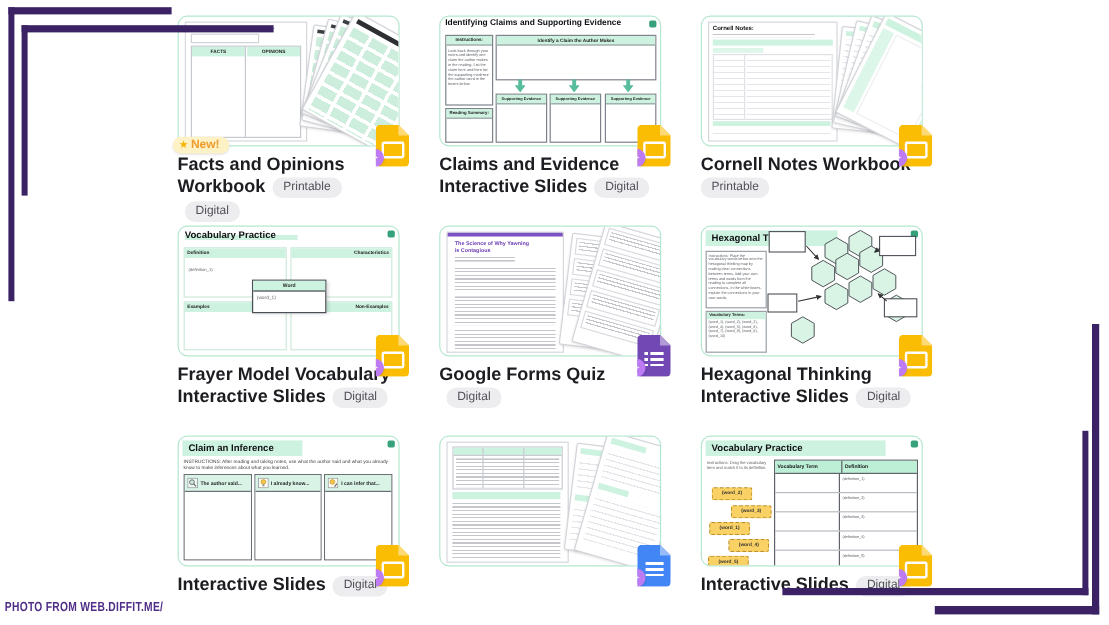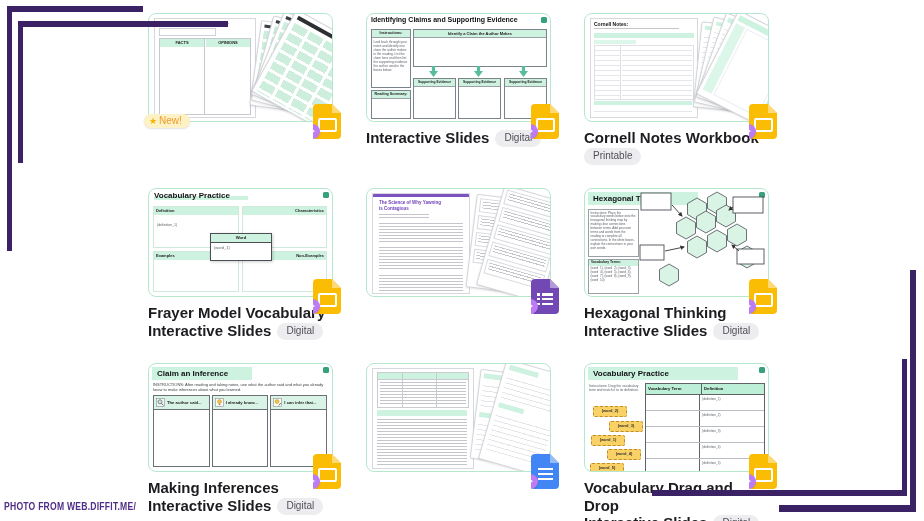--- a/index.html
+++ b/index.html
@@ -21,21 +21,21 @@
     grid-auto-rows:175px;column-gap:32px;}
   .card{position:relative;width:186px;height:175px;}
   .thumb{position:relative;width:183px;height:107px;border:1.5px solid #b5e7cf;border-radius:8px;
     background:#fff;overflow:hidden;}
   .caption{margin-top:7px;font-size:15px;line-height:17.5px;font-weight:700;color:#1c1c21;}
   .pill{display:inline-block;font-size:10px;line-height:12px;font-weight:400;color:#4f4f57;
     background:#ededf0;border-radius:10px;padding:2px 9px 3px;margin-left:6px;position:relative;top:-2px;}
 
   
   .newbadge{position:absolute;left:-4px;top:101px;z-index:7;background:#fdf2c5;border-radius:10px;
-    padding:1px 8px 2px 5px;font-size:10px;font-weight:400;color:#ef9b2d;box-shadow:0 1px 2px rgba(0,0,0,.12);}
+    padding:1px 8px 2px 5px;font-size:10px;font-weight:700;color:#ef9b2d;box-shadow:0 1px 2px rgba(0,0,0,.12);}
   .newbadge .star{color:#f5b301;font-size:9px;margin-right:2px;}
 
   
   .ficon{position:absolute;right:-7px;top:91px;width:28px;height:35px;border-radius:4px;z-index:6;
     clip-path:polygon(0 0,calc(100% - 9px) 0,100% 9px,100% 100%,0 100%);}
   .ficon .fold{position:absolute;top:0;right:0;width:0;height:0;border-bottom:9px solid rgba(255,255,255,.45);border-right:9px solid transparent;}
   .ficon.slides{background:#fbbc04;}
   .ficon.forms{background:#7248b5;}
   .ficon.docs{background:#4285f4;}
   .ficon .srect{display:block;width:15px;height:10px;border:2.5px solid #fff;border-radius:2px;margin:14px auto 0;}
@@ -97,20 +97,24 @@
         <div style="margin:4px;width:46px;height:3.5px;background:#2d2f33"></div>
         <div class="mgrid" style="margin:2px 4px;height:78px"></div>
       </div>
     </div>
     <div class="newbadge"><span class="star">★</span><span>New!</span></div>
     <div class="ficon slides">
         <span class="fold"></span>
         <span class="srect"></span>
       <span class="spark">✦</span>
       </div>
+    <div class="caption">
+      <div>Facts and Opinions</div>
+      <div><span>Workbook</span><span class="pill">Printable</span><span class="pill">Digital</span></div>
+    </div>
   </div>
 
   <div class="card">
     <div class="thumb">
       <div class="gsq"></div>
       <div class="abs" style="left:4px;top:2px;font-size:7px;font-weight:700;color:#101114;white-space:nowrap">Identifying Claims and Supporting Evidence</div>
       <div class="bx" style="left:4px;top:15px;width:38px;height:57px">
         <div class="bh" style="font-size:3.8px;line-height:7px">Instructions:</div>
         <div class="tiny" style="font-size:3.2px;line-height:4px;padding:1.5px">Look back through your notes and identify one claim the author makes in the reading. List the claim here and then list the supporting evidence the author used in the boxes below.</div>
       </div>
@@ -132,20 +136,21 @@
       <div class="bx" style="left:137px;top:64px;width:41px;height:39px">
         <div class="bh" style="font-size:3.3px;line-height:6.5px">Supporting Evidence</div>
       </div>
     </div>
     <div class="ficon slides">
         <span class="fold"></span>
         <span class="srect"></span>
       <span class="spark">✦</span>
       </div>
     <div class="caption">
+      <div>Claims and Evidence</div>
       <div><span>Interactive Slides</span><span class="pill">Digital</span></div>
     </div>
   </div>
 
   <div class="card">
     <div class="thumb">
       <div class="abs paper" style="left:5px;top:4px;width:106px;height:98px">
         <div style="margin:2px 3px 0;font-size:5px;font-weight:700;color:#111">Cornell Notes:</div>
         <div class="tlx" style="margin:1px 3px;width:85px;height:3px"></div>
         <div class="mint" style="margin:2px 3px;height:5px"></div>
@@ -268,20 +273,23 @@
       </div>
     </div>
     <div class="ficon forms">
         <span class="fold"></span>
       <span class="fl">
           <i class="d"></i>
           <i class="l"></i>
         </span>
       <span class="spark">✦</span>
       </div>
+    <div class="caption">
+      <div><span>Google Forms Quiz</span><span class="pill">Digital</span></div>
+    </div>
   </div>
 
   <div class="card">
     <div class="thumb">
       <div class="gsq"></div>
       <div class="slidehdr" style="width:110px">
           <span>Hexagonal Thinking</span>
         </div>
       <div class="bx" style="left:3px;top:20px;width:49px;height:46px;border-color:#9aa0a6">
         <div class="tiny" style="font-size:3.1px;line-height:3.9px;padding:1.5px">Instructions: Place the vocabulary words below onto the hexagonal thinking map by making clear connections between terms. Add your own terms and words from the reading to complete all connections. In the white boxes, explain the connections in your own words.</div>
@@ -375,21 +383,20 @@
             <div style="flex:1;background:#fff"></div>
         </div>
       </div>
     </div>
     <div class="ficon slides">
         <span class="fold"></span>
         <span class="srect"></span>
       <span class="spark">✦</span>
       </div>
     <div class="caption">
-      <div>Making Inferences</div>
       <div><span>Interactive Slides</span><span class="pill">Digital</span></div>
     </div>
   </div>
 
   <div class="card">
     <div class="thumb">
       <div class="abs paper" style="left:5px;top:4px;width:100px;height:99px">
         <div class="abs" style="left:4px;top:3px;width:90px;height:34px;border:1px solid #c9cbd1">
           <div class="mint" style="height:6px;border-bottom:1px solid #c9cbd1"></div>
           <div class="tlx" style="margin:2px;height:24px"></div>
@@ -457,21 +464,20 @@
             <div class="tiny" style="flex:1;font-size:3.2px;padding:1.5px 2px">(definition_5)</div>
           </div>
       </div>
     </div>
     <div class="ficon slides">
         <span class="fold"></span>
         <span class="srect"></span>
       <span class="spark">✦</span>
       </div>
     <div class="caption">
-      <div>Vocabulary Drag and Drop</div>
       <div><span>Interactive Slides</span><span class="pill">Digital</span></div>
     </div>
   </div>
 
 </div>
 
 <div class="deco tl-outer"></div>
 <div class="deco tl-inner"></div>
 <div class="deco br-outer"></div>
 <div class="deco br-inner"></div>

